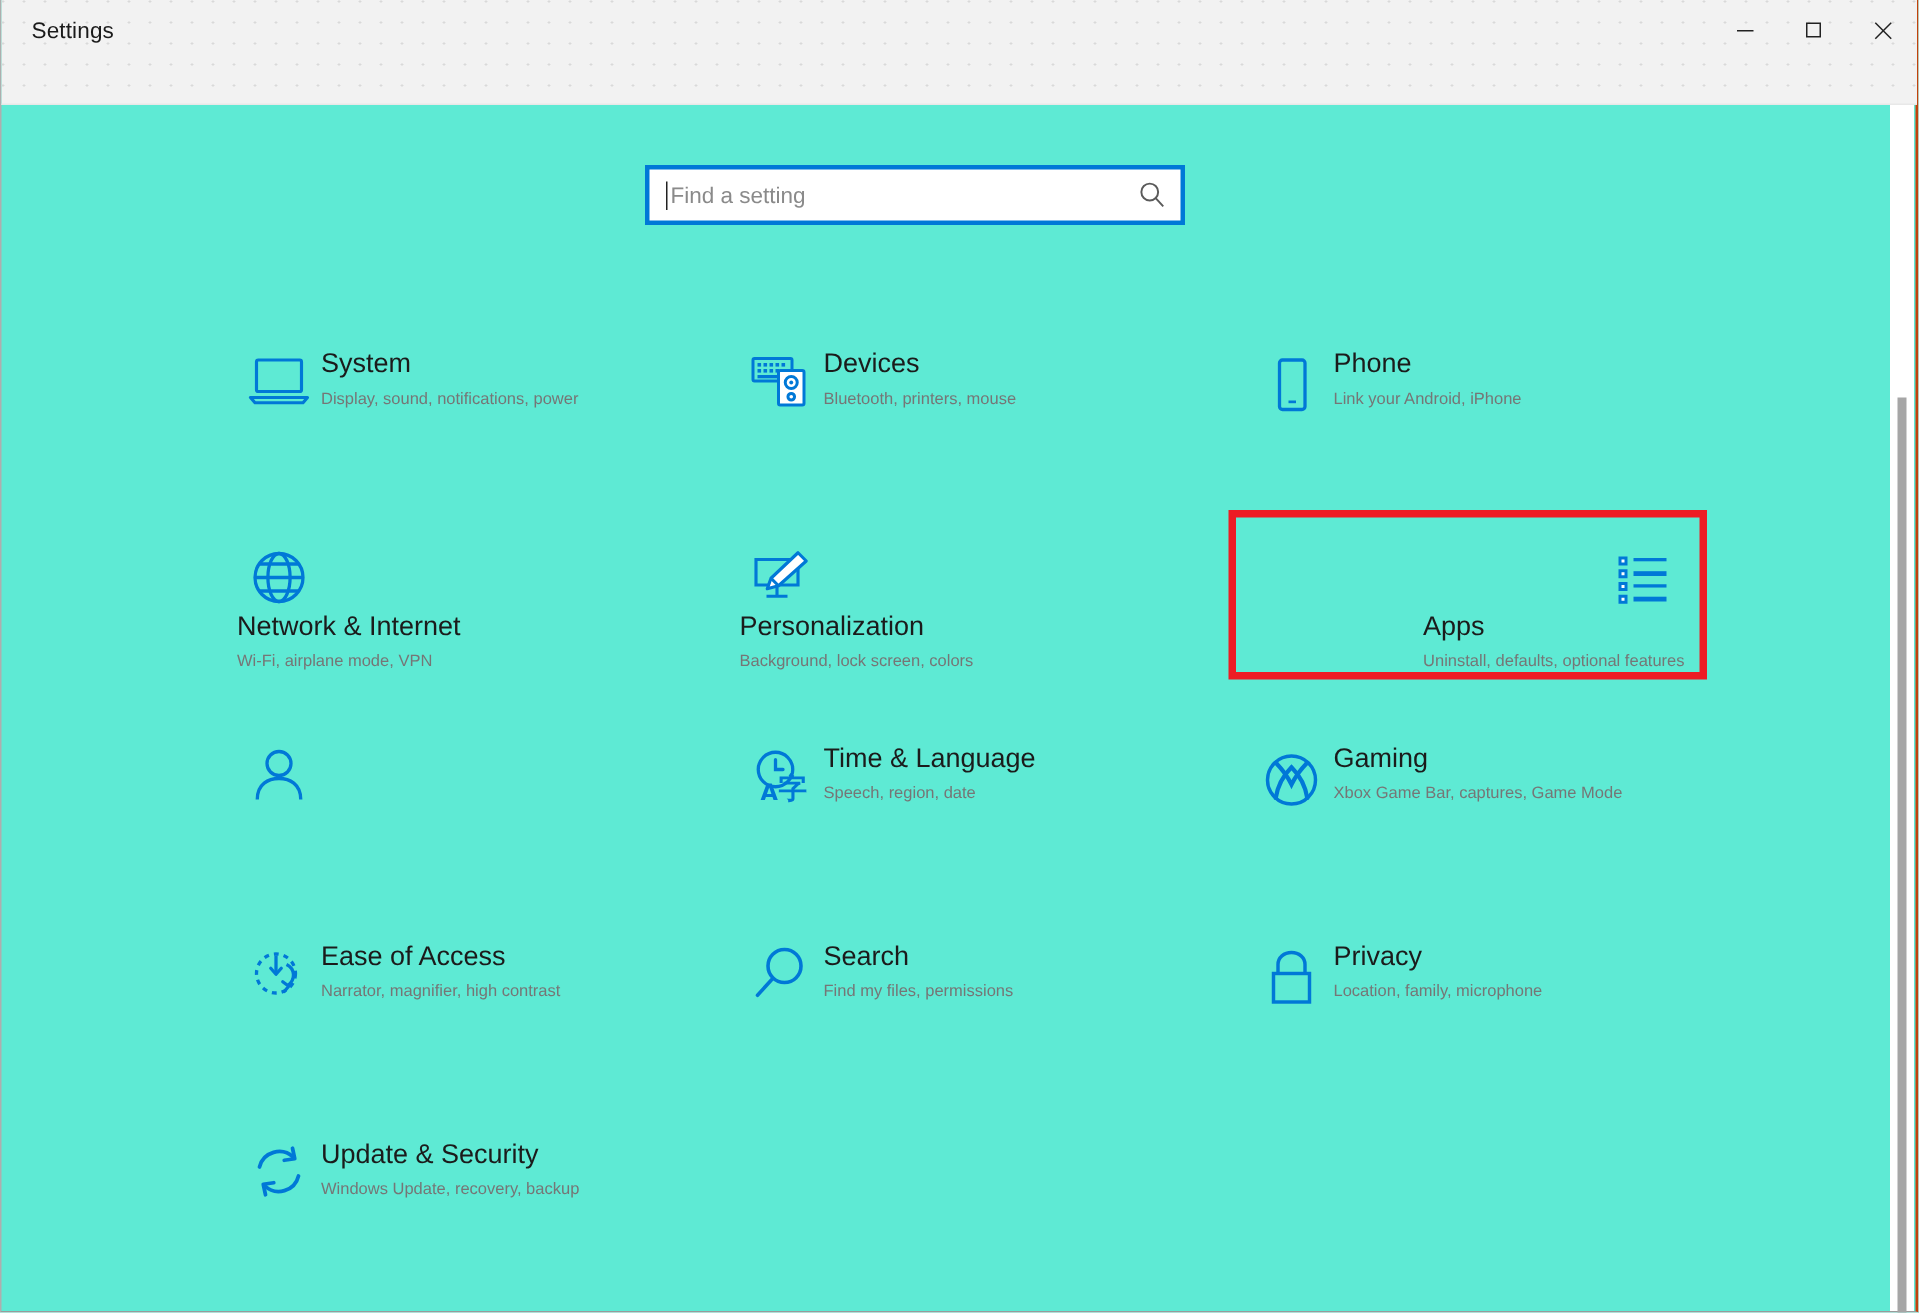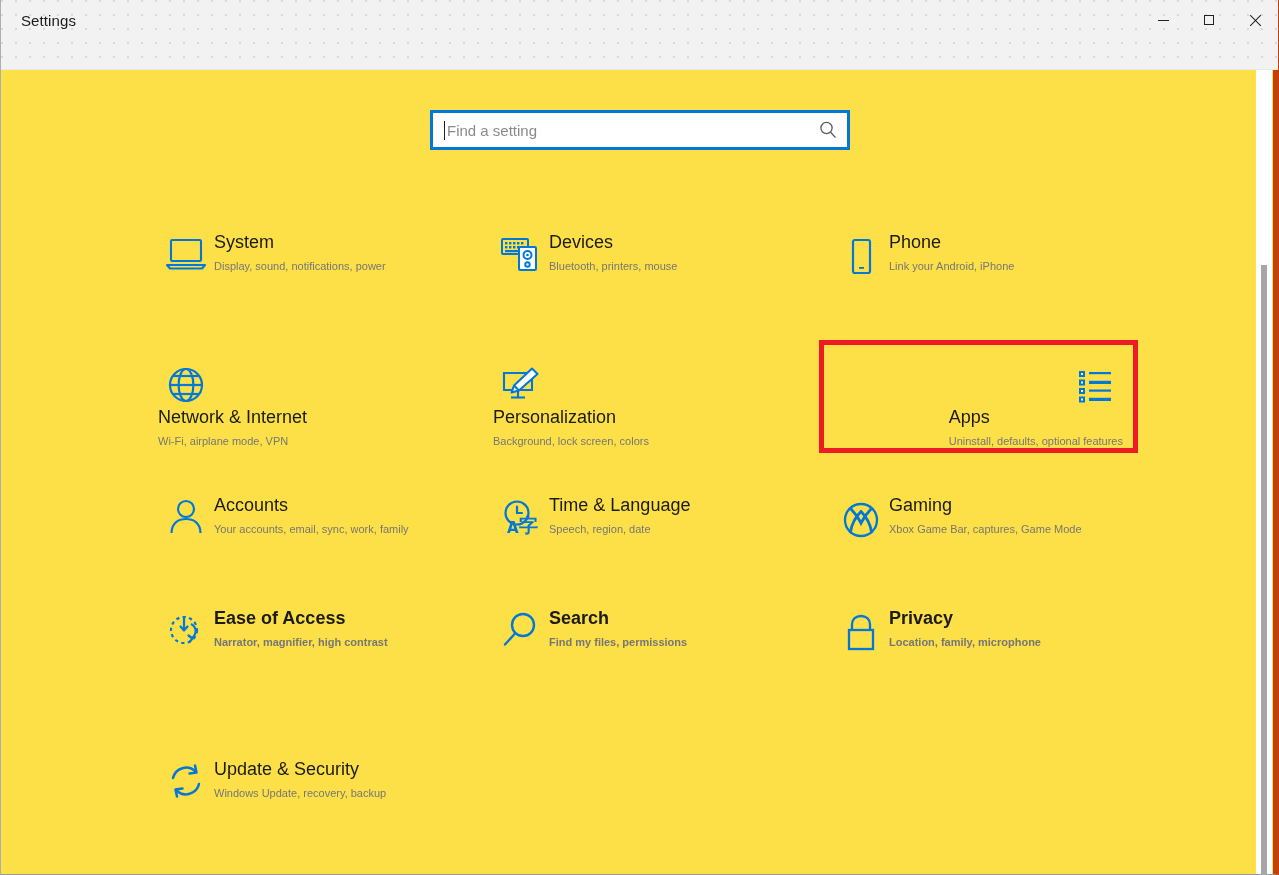--- a/index.html
+++ b/index.html
@@ -13,23 +13,23 @@
     font-family: "Liberation Sans", sans-serif;
     overflow: hidden;
   }
 
   .window {
     position: relative;
     width: 1279px;
     height: 875px;
     box-sizing: border-box;
     border-left: 1px solid #aeaeae;
-    border-right: 6px solid #c2410c;
+    border-right: 2px solid #c2410c;
     border-bottom: 1px solid #9a9a9a;
-    background: #fde047;
+    background: #5eead4;
   }
 
   
   .titlebar {
     position: absolute;
     left: 0; top: 0;
     width: 1277px;
     height: 69px;
     background-color: #f2f2f2;
     background-image:
@@ -86,21 +86,21 @@
     background: #222;
   }
   .glyph-close::before { transform: rotate(45deg); }
   .glyph-close::after  { transform: rotate(-45deg); }
 
   
   .search-wrap {
     position: absolute;
     left: 429px;
     top: 110px;
-    width: 420px;
+    width: 360px;
     height: 40px;
     box-sizing: border-box;
     border: 3px solid #0078d7;
     background: #ffffff;
     display: flex;
     align-items: center;
   }
   .search-inner {
     position: relative;
     flex: 1;
@@ -173,21 +173,21 @@
     max-width: 215px;
   }
 
   
   .col1 { left: 157px; }
   .col2 { left: 492px; }
   .col3 { left: 832px; align-items: flex-end; }
   .row1 { top: 34px; }
   .row2 { top: 165px; flex-direction: column; }
   .row3 { top: 297px; }
-  .row4 { top: 410px; font-weight: bold; }
+  .row4 { top: 429px; }
   .row5 { top: 561px; }
 
   
   .highlight-box {
     position: absolute;
     left: 818px;
     top: 340px;
     width: 319px;
     height: 113px;
     border: 5px solid #ed1c24;
@@ -367,24 +367,20 @@
       </div>
     </div>
 
     <div class="tile col1 row3">
       <div class="tile-icon">
         <svg width="44" height="40" viewBox="0 0 44 40">
           <circle cx="22" cy="12" r="8" fill="none" stroke="#0078d7" stroke-width="2.2"></circle>
           <path d="M7.5 36 C7.5 25.5 15 22 22 22 C29 22 36.5 25.5 36.5 36" fill="none" stroke="#0078d7" stroke-width="2.2"></path>
         </svg>
       </div>
-      <div class="tile-text">
-        <div class="tile-title">Accounts</div>
-        <div class="tile-sub">Your accounts, email, sync, work, family</div>
-      </div>
     </div>
 
     <div class="tile col2 row3">
       <div class="tile-icon">
         <svg width="44" height="40" viewBox="0 0 44 40">
           <circle cx="18" cy="16" r="11.5" fill="none" stroke="#0078d7" stroke-width="2.2"></circle>
           <path d="M18 9.5 V16 H23" fill="none" stroke="#0078d7" stroke-width="2.2" stroke-linecap="round"></path>
           <g font-family="'DejaVu Sans', sans-serif" fill="#0078d7">
             <text x="8" y="36" font-size="15" font-weight="bold">A</text>
             <text x="20" y="35" font-size="19" font-weight="bold">字</text>

